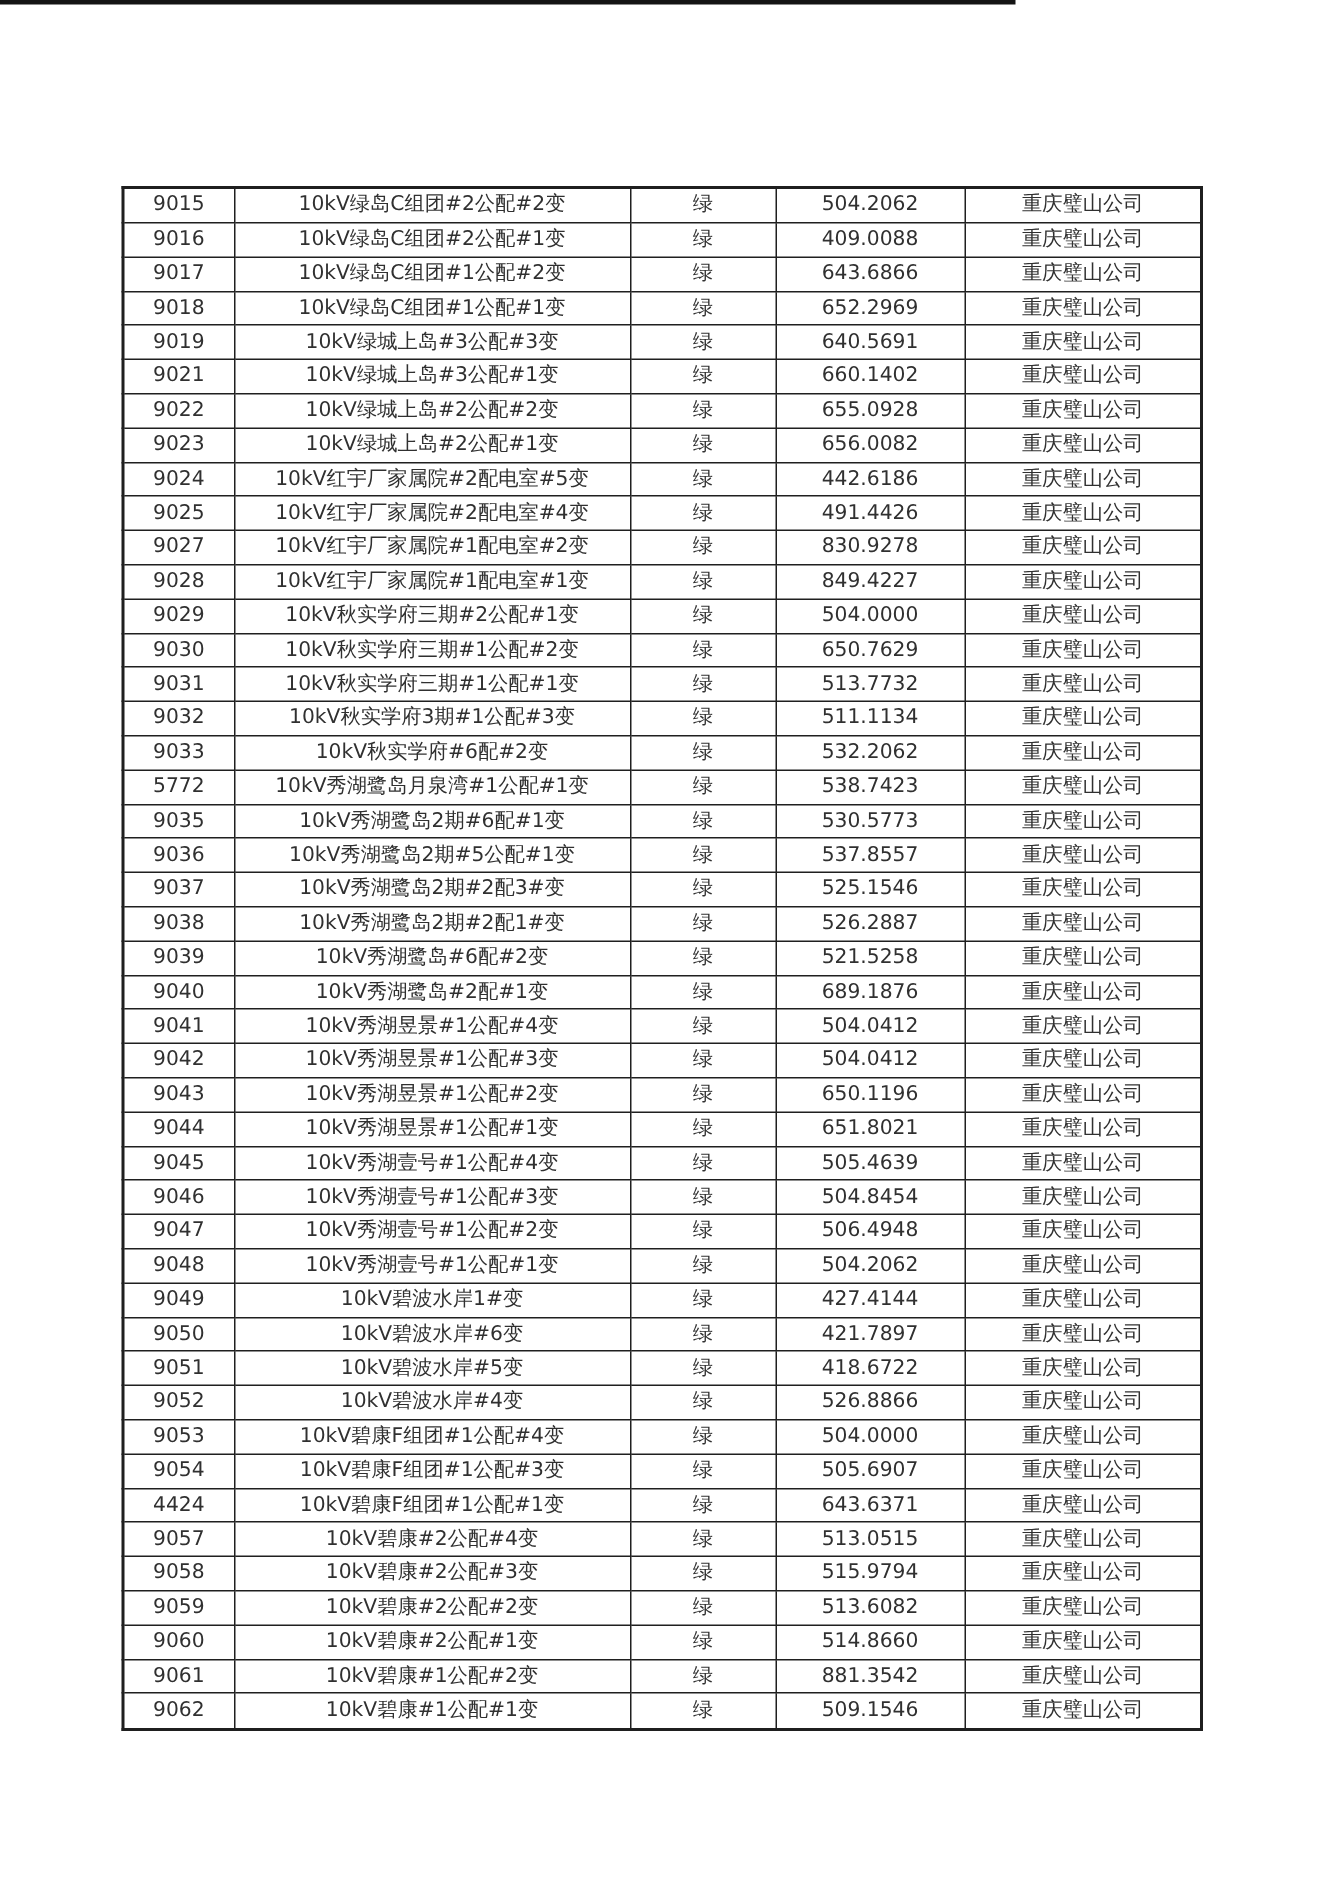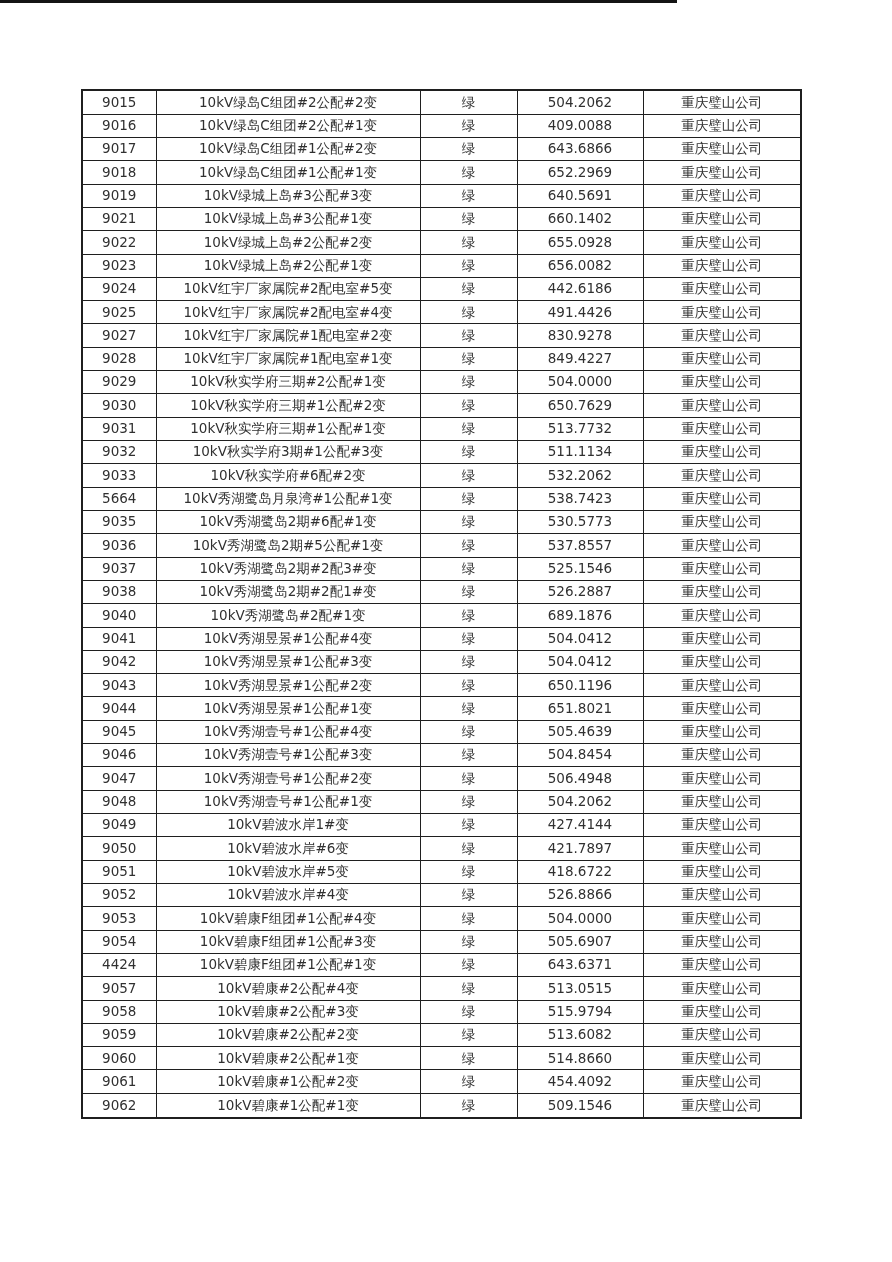--- a/index.html
+++ b/index.html
@@ -16,21 +16,21 @@
     font-family:"DejaVu Sans", sans-serif;
     color:var(--text-color);
     overflow:hidden;
   }
   .scan-top-band{
     position:absolute;left:0;top:0;
     width:677px;height:3px;
     background:var(--scan-edge);
   }
   .grid-wrap{
-    position:absolute;left:81px;top:89px;
+    position:absolute;left:81px;top:124px;
   }
   table.grid{
     border-collapse:collapse;
     table-layout:fixed;
     width:719px;height:1030px;
     border:2px solid var(--border-color);
   }
   table.grid td{
     border:1px solid var(--border-color);
     padding:0 2px;
@@ -170,21 +170,21 @@
           <td>重庆璧山公司</td>
         </tr>
         <tr>
           <td>9033</td>
           <td>10kV秋实学府#6配#2变</td>
           <td>绿</td>
           <td>532.2062</td>
           <td>重庆璧山公司</td>
         </tr>
         <tr>
-          <td>5664</td>
+          <td>5772</td>
           <td>10kV秀湖鹭岛月泉湾#1公配#1变</td>
           <td>绿</td>
           <td>538.7423</td>
           <td>重庆璧山公司</td>
         </tr>
         <tr>
           <td>9035</td>
           <td>10kV秀湖鹭岛2期#6配#1变</td>
           <td>绿</td>
           <td>530.5773</td>
@@ -205,20 +205,27 @@
           <td>重庆璧山公司</td>
         </tr>
         <tr>
           <td>9038</td>
           <td>10kV秀湖鹭岛2期#2配1#变</td>
           <td>绿</td>
           <td>526.2887</td>
           <td>重庆璧山公司</td>
         </tr>
         <tr>
+          <td>9039</td>
+          <td>10kV秀湖鹭岛#6配#2变</td>
+          <td>绿</td>
+          <td>521.5258</td>
+          <td>重庆璧山公司</td>
+        </tr>
+        <tr>
           <td>9040</td>
           <td>10kV秀湖鹭岛#2配#1变</td>
           <td>绿</td>
           <td>689.1876</td>
           <td>重庆璧山公司</td>
         </tr>
         <tr>
           <td>9041</td>
           <td>10kV秀湖昱景#1公配#4变</td>
           <td>绿</td>
@@ -348,21 +355,21 @@
           <td>9060</td>
           <td>10kV碧康#2公配#1变</td>
           <td>绿</td>
           <td>514.8660</td>
           <td>重庆璧山公司</td>
         </tr>
         <tr>
           <td>9061</td>
           <td>10kV碧康#1公配#2变</td>
           <td>绿</td>
-          <td>454.4092</td>
+          <td>881.3542</td>
           <td>重庆璧山公司</td>
         </tr>
         <tr>
           <td>9062</td>
           <td>10kV碧康#1公配#1变</td>
           <td>绿</td>
           <td>509.1546</td>
           <td>重庆璧山公司</td>
         </tr>
       </tbody>

